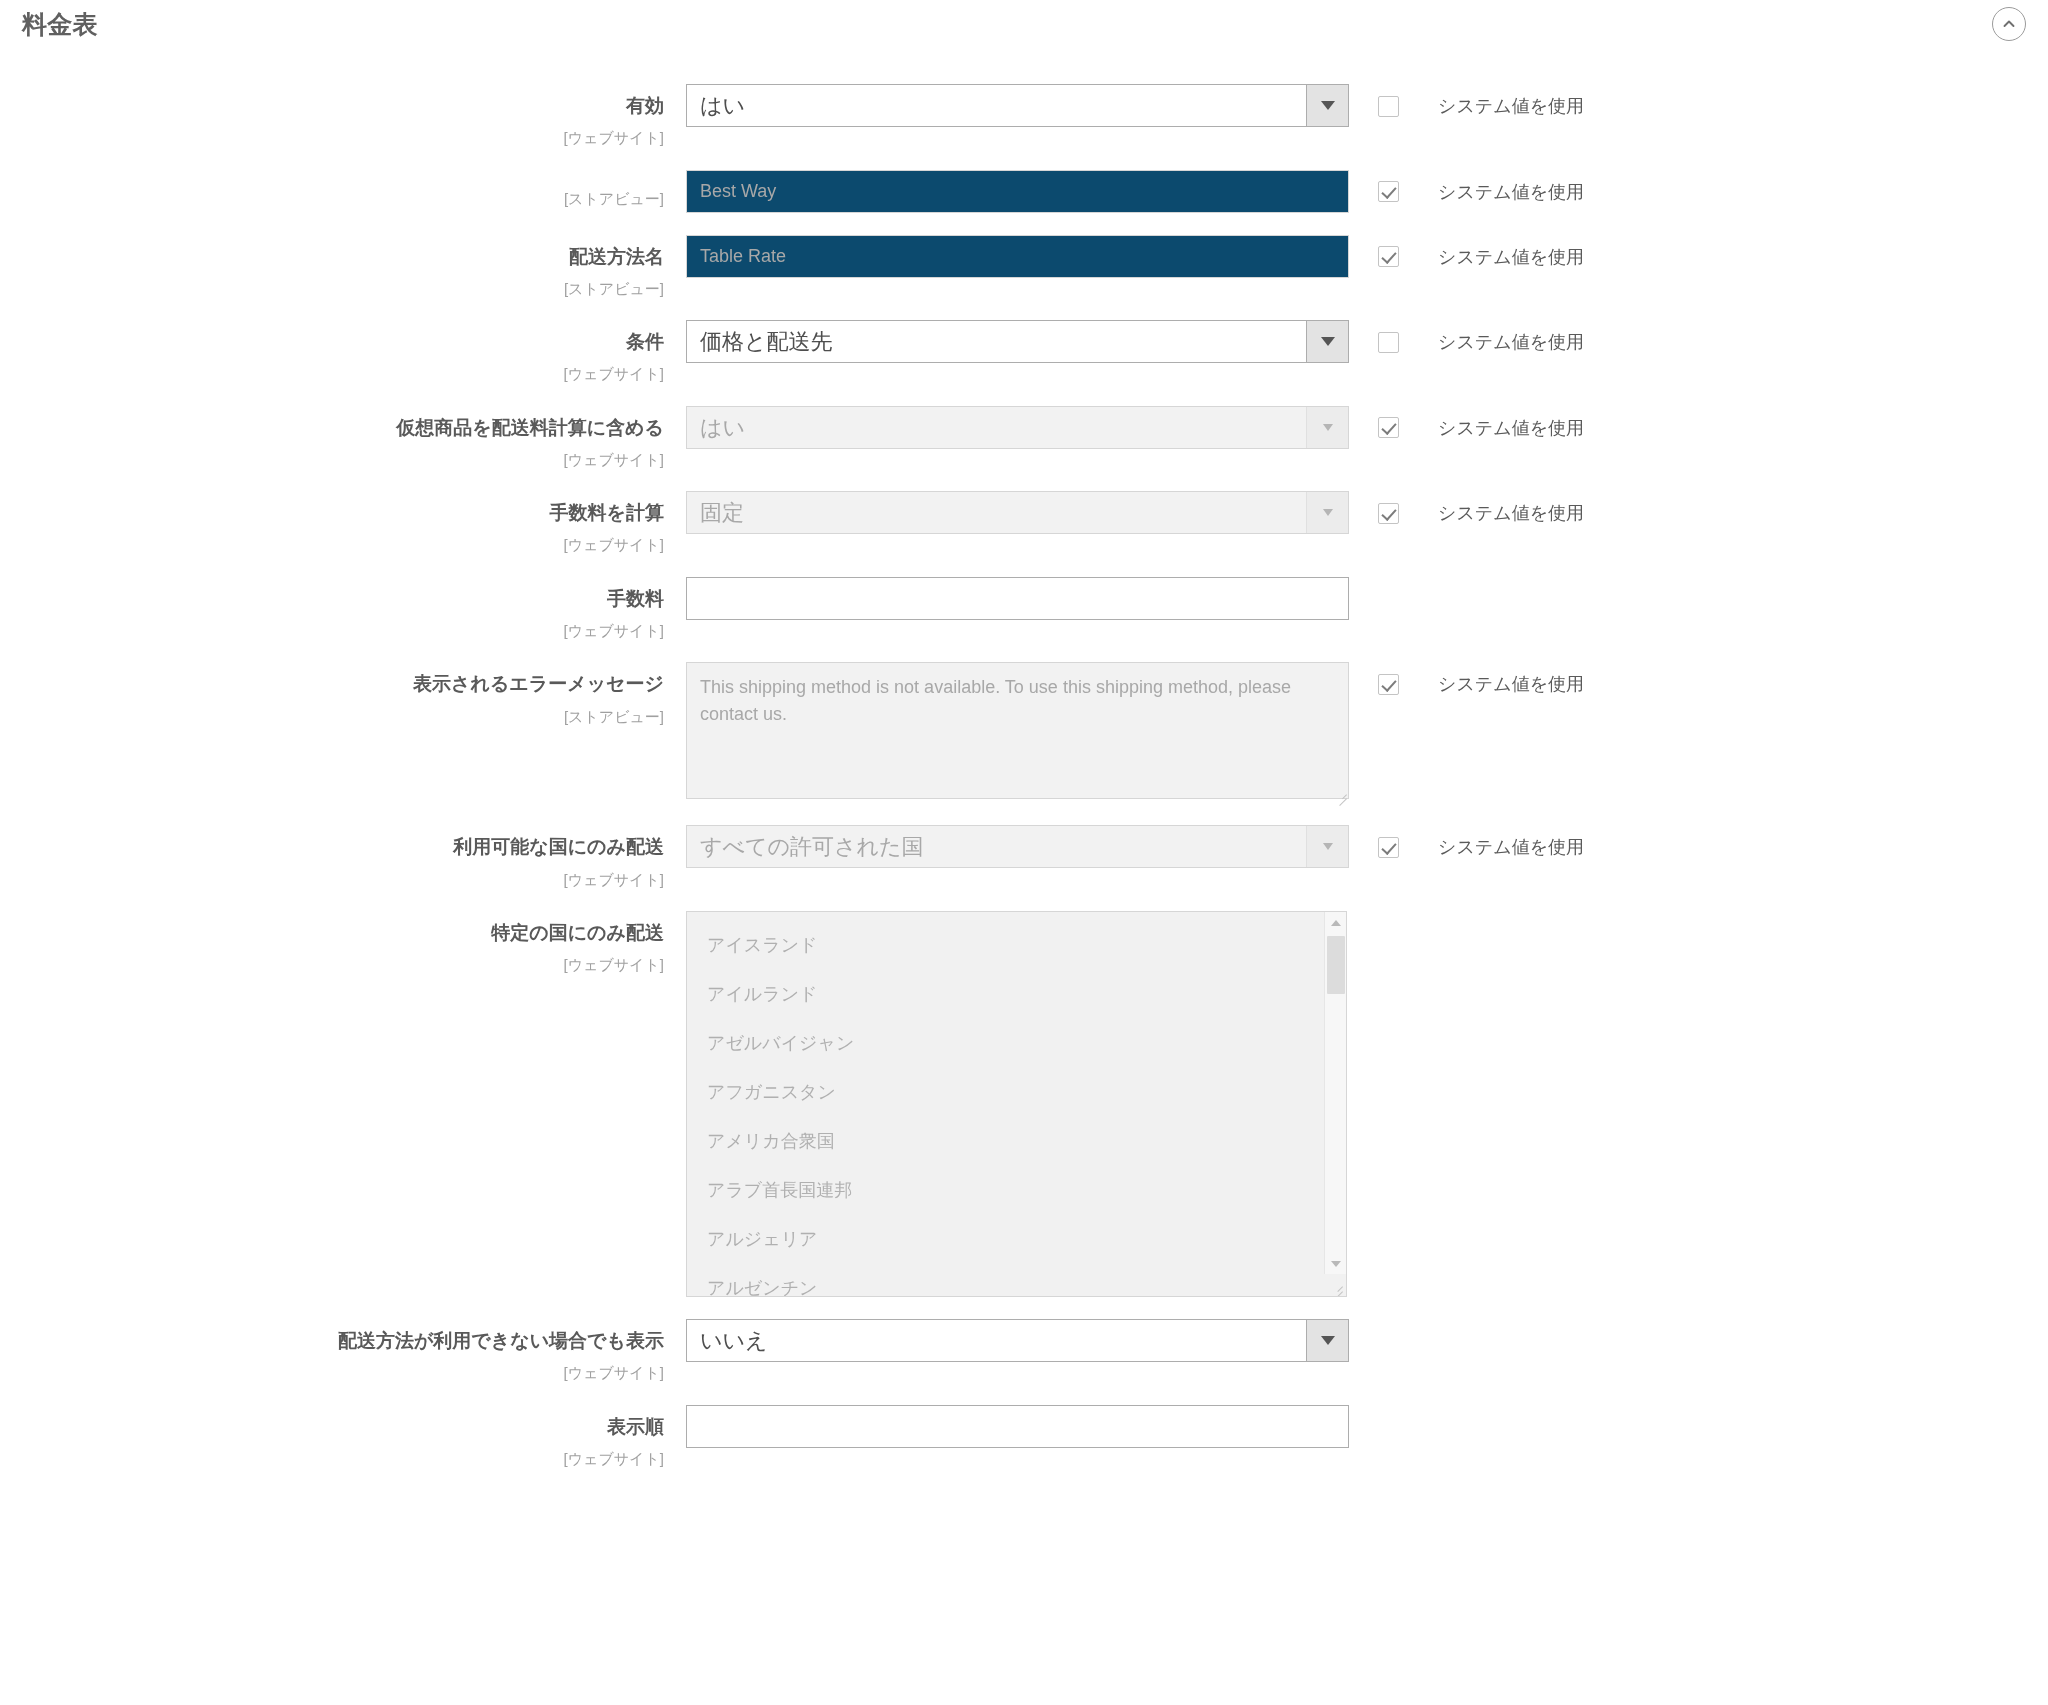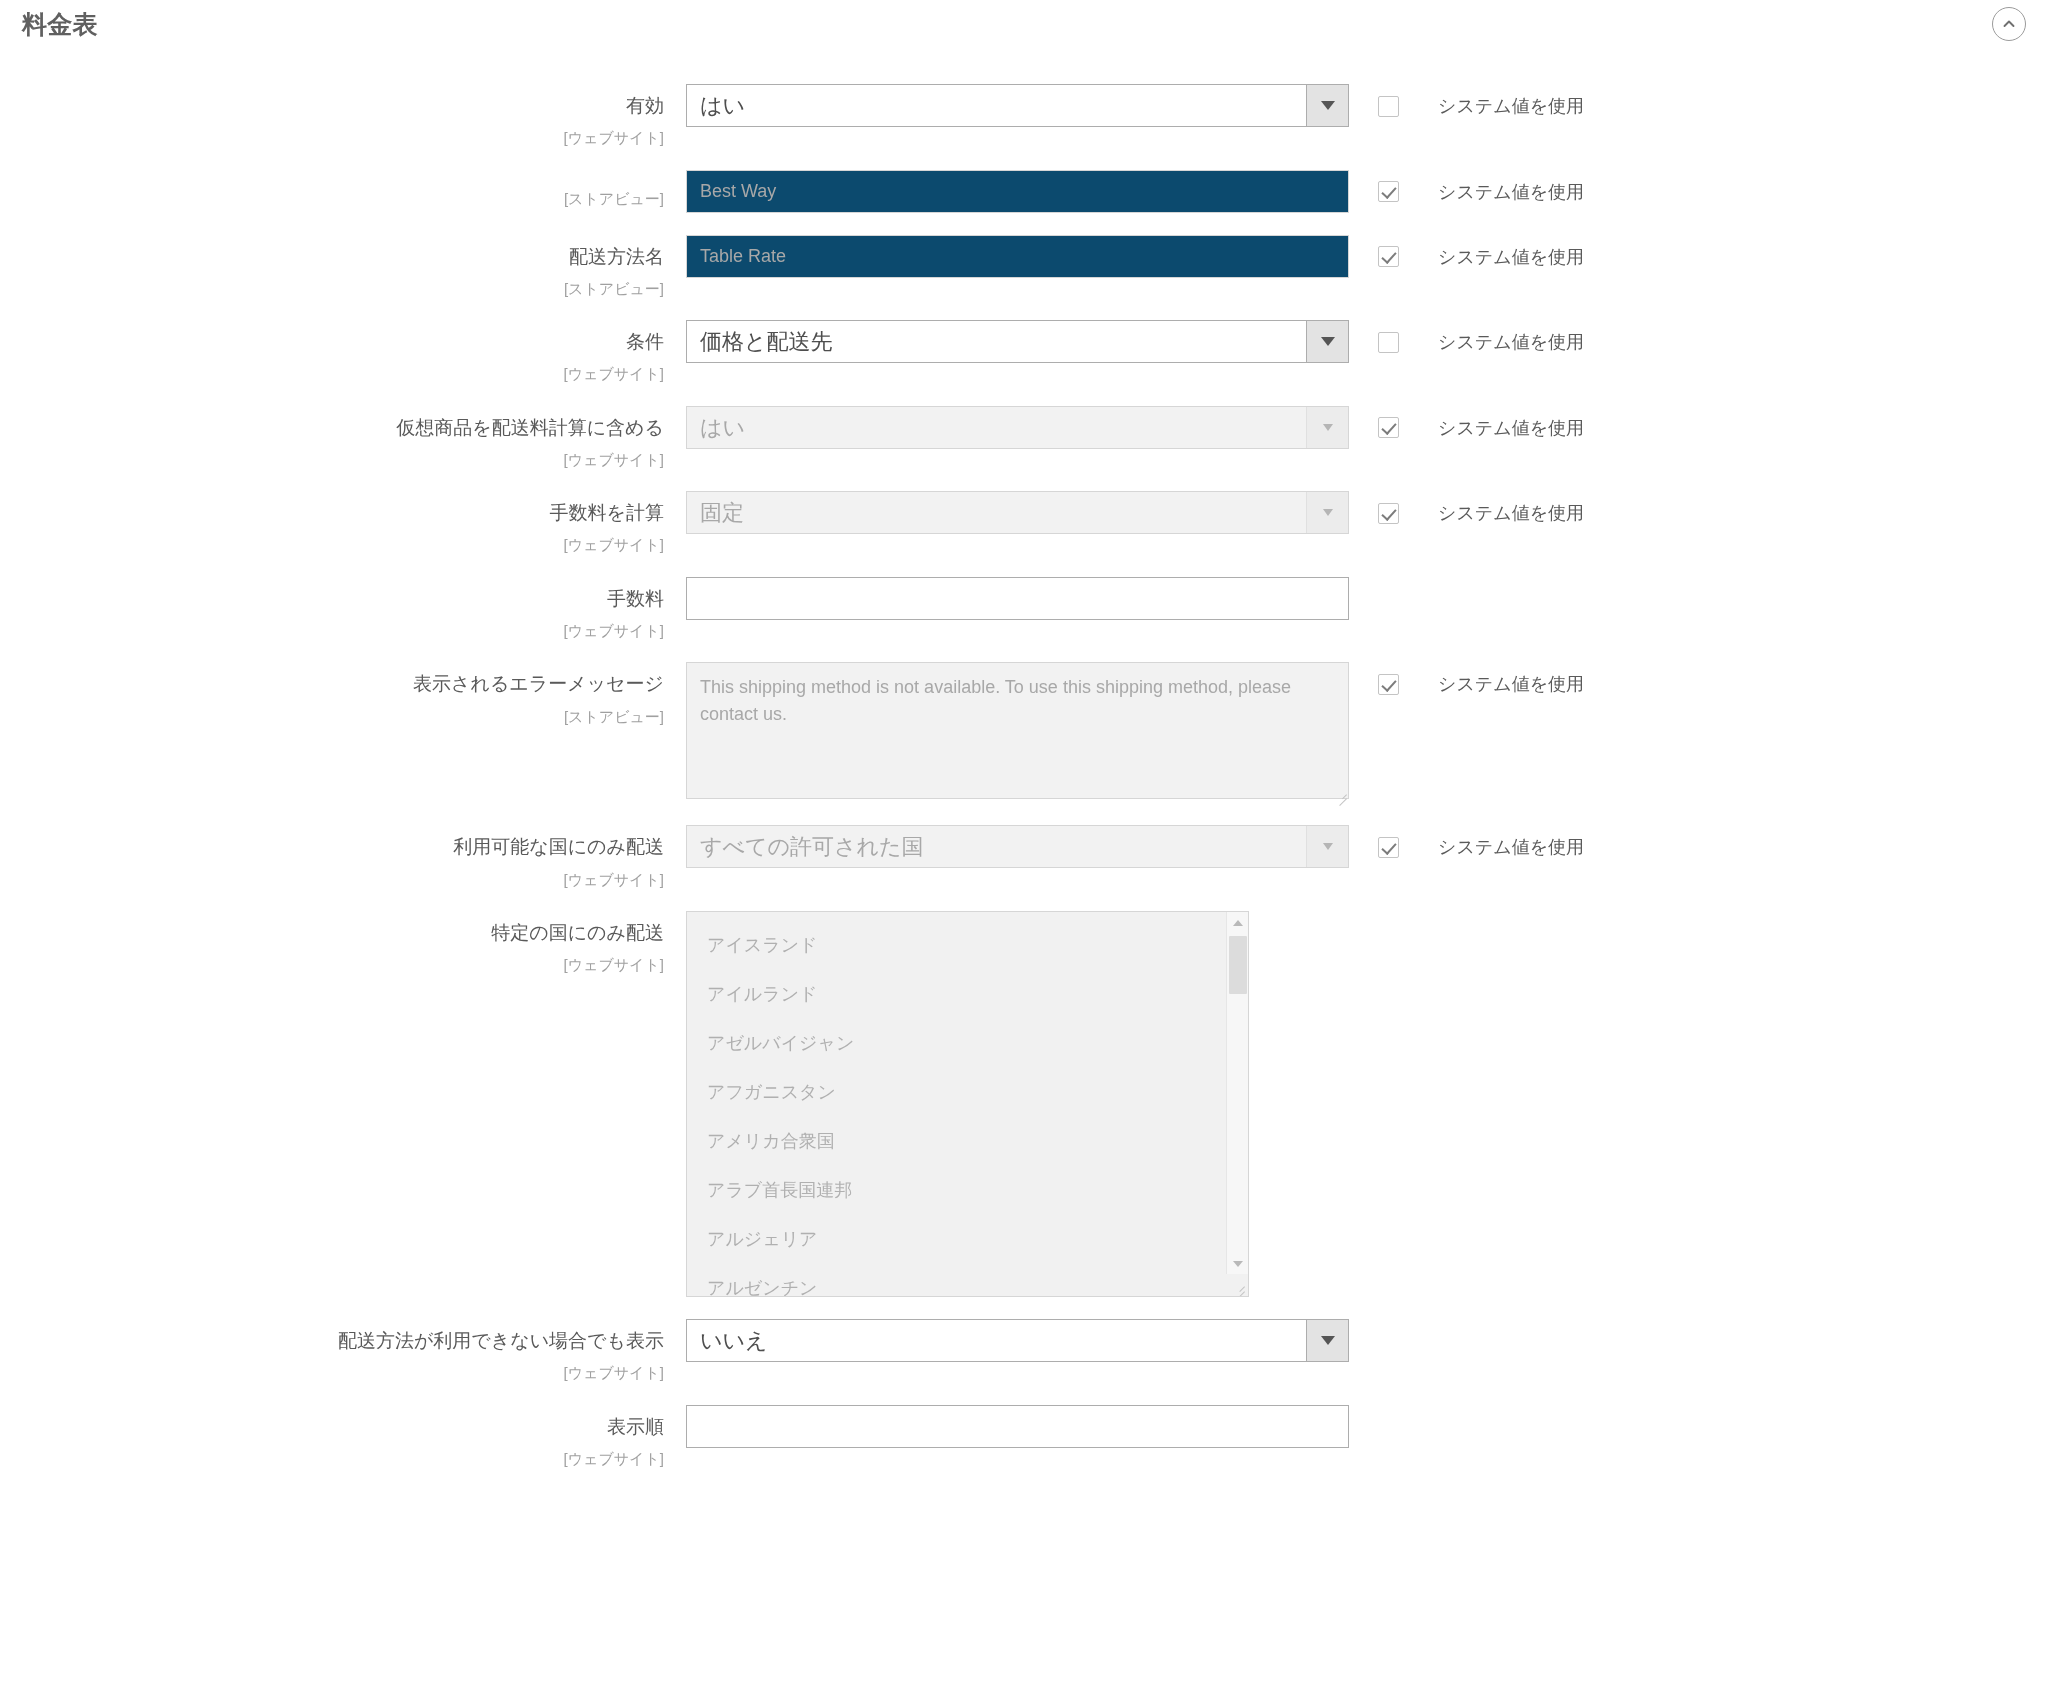--- a/index.html
+++ b/index.html
@@ -56,21 +56,21 @@
 
   .label-col {
     width: 686px;
     flex: 0 0 686px;
     text-align: right;
     padding-right: 22px;
     padding-top: 9px;
   }
   .label-main {
     font-size: 19px;
-    font-weight: normal;
+    font-weight: bold;
     color: #595959;
     line-height: 1.32;
     display: block;
     white-space: nowrap;
   }
   .label-scope {
     font-size: 15px;
     color: #a0a0a0;
     line-height: 1.3;
     display: block;
@@ -181,21 +181,21 @@
     right: 0;
     background: #c4c4c4;
     height: 1px;
   }
   .resize-grip i:nth-child(1) { bottom: 2px; width: 10px; transform: rotate(-45deg); transform-origin: right bottom; }
   .resize-grip i:nth-child(2) { bottom: 6px; width: 6px; transform: rotate(-45deg); transform-origin: right bottom; }
 
   
   .multiselect {
     position: relative;
-    width: 563px;
+    width: 661px;
     height: 386px;
     border: 1px solid #d6d6d6;
     background: #f1f1f1;
     overflow: hidden;
   }
   .ms-list {
     list-style: none;
     margin: 0;
     padding: 9px 0 0 0;
     width: 620px;

